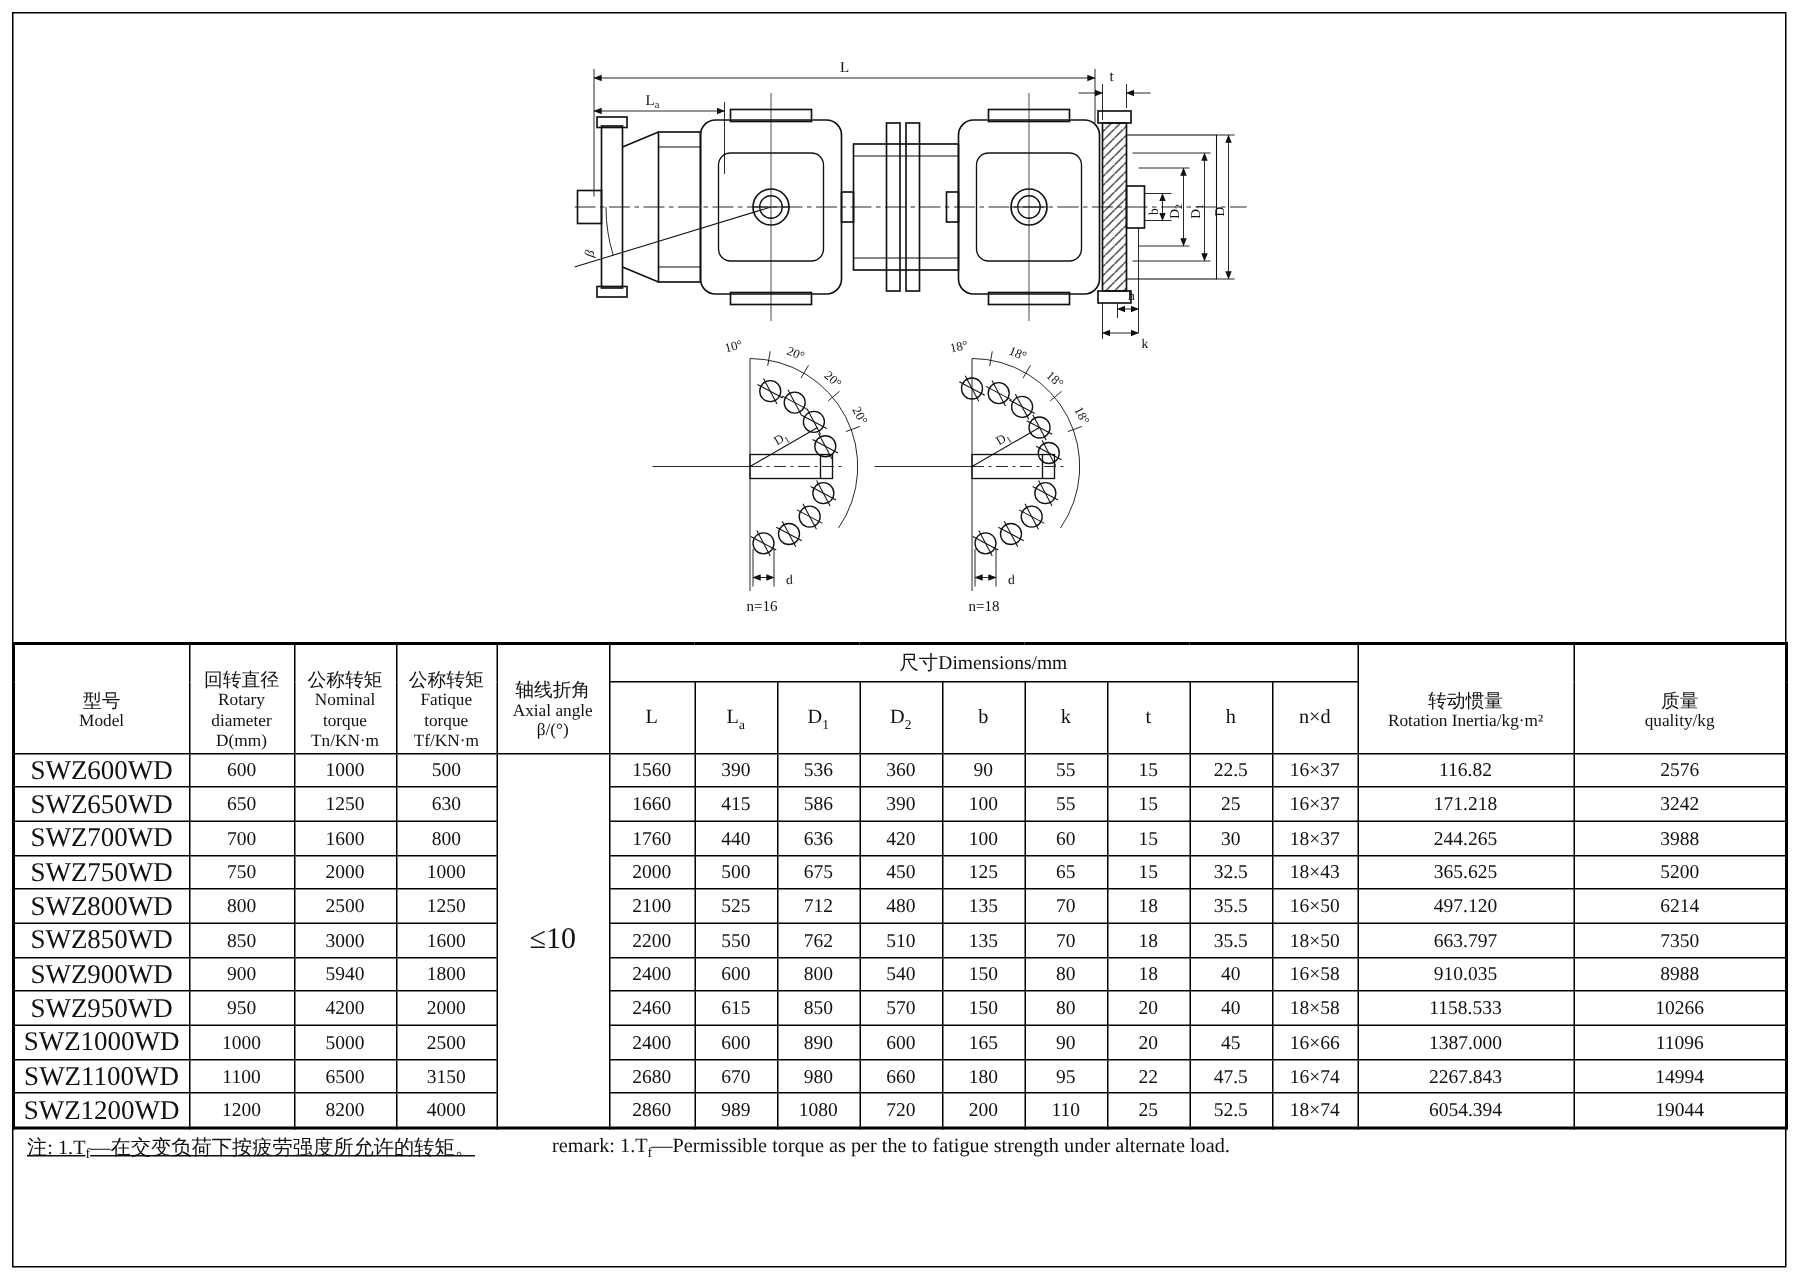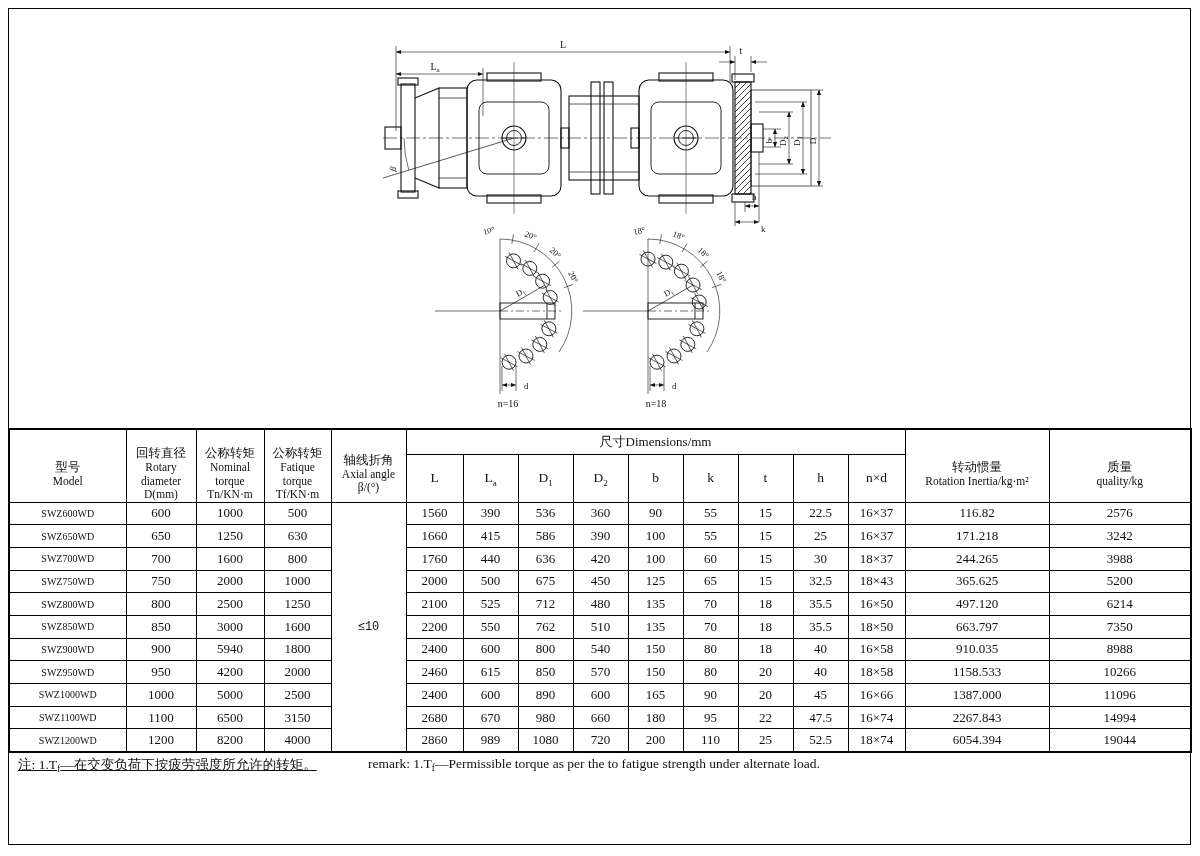--- a/index.html
+++ b/index.html
@@ -10,22 +10,22 @@
   .drawing svg{display:block;}
   .titleblock{position:absolute;left:26px;top:368px;font-size:14.5px;line-height:22px;letter-spacing:.2px;}
   .tablewrap{position:absolute;left:8px;top:428px;width:1184px;}
   table{border-collapse:collapse;width:100%;table-layout:fixed;border:2px solid #000;}
   th,td{border:1px solid #000;text-align:center;vertical-align:middle;padding:0;font-weight:normal;}
   thead .h1 th{height:22px;font-size:13px;}
   thead .h2 th{height:42px;font-size:13.5px;}
   thead th .zh{font-size:12.5px;line-height:15px;margin-top:16px;}
   thead th .en{font-size:11.5px;line-height:13.5px;}
   tbody td{height:21.7px;font-size:13px;}
-  td.model-col{font-size:10px;}
-  td.axial-cell{font-size:12px;font-family:Liberation Mono, monospace;}
+  td.model-col{font-size:18px;}
+  td.axial-cell{font-size:20px;}
   sub{font-size:9px;}
   .notes{position:absolute;left:0;top:756px;width:1200px;font-size:13.5px;}
   .note-zh{position:absolute;left:18px;top:0;text-decoration:underline;}
   .note-en{position:absolute;left:368px;top:0;}
   .nsub{font-size:9.5px;vertical-align:-3px;}
   svg text{font-family:"Liberation Serif","DejaVu Serif",serif;fill:#111;}
   svg .ln{stroke:#111;fill:none;}
 </style>
 </head>
 <body>

